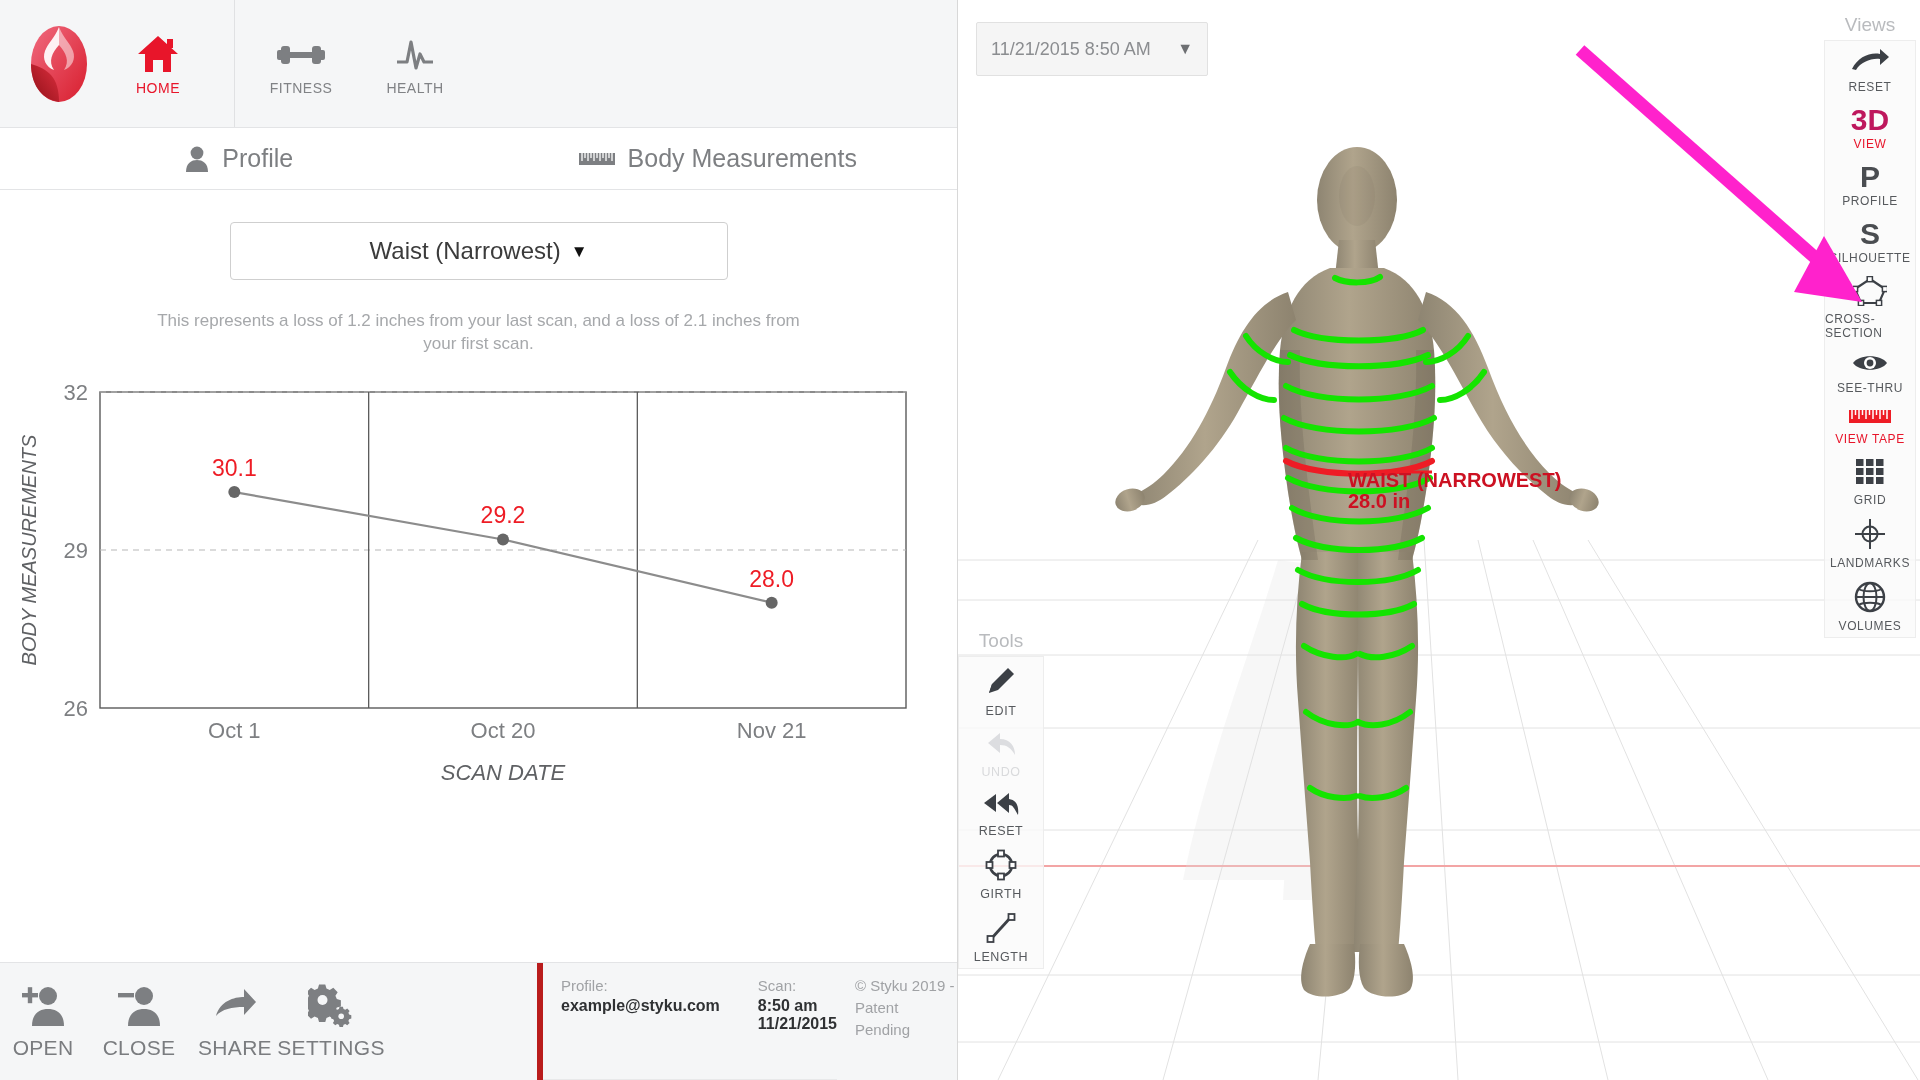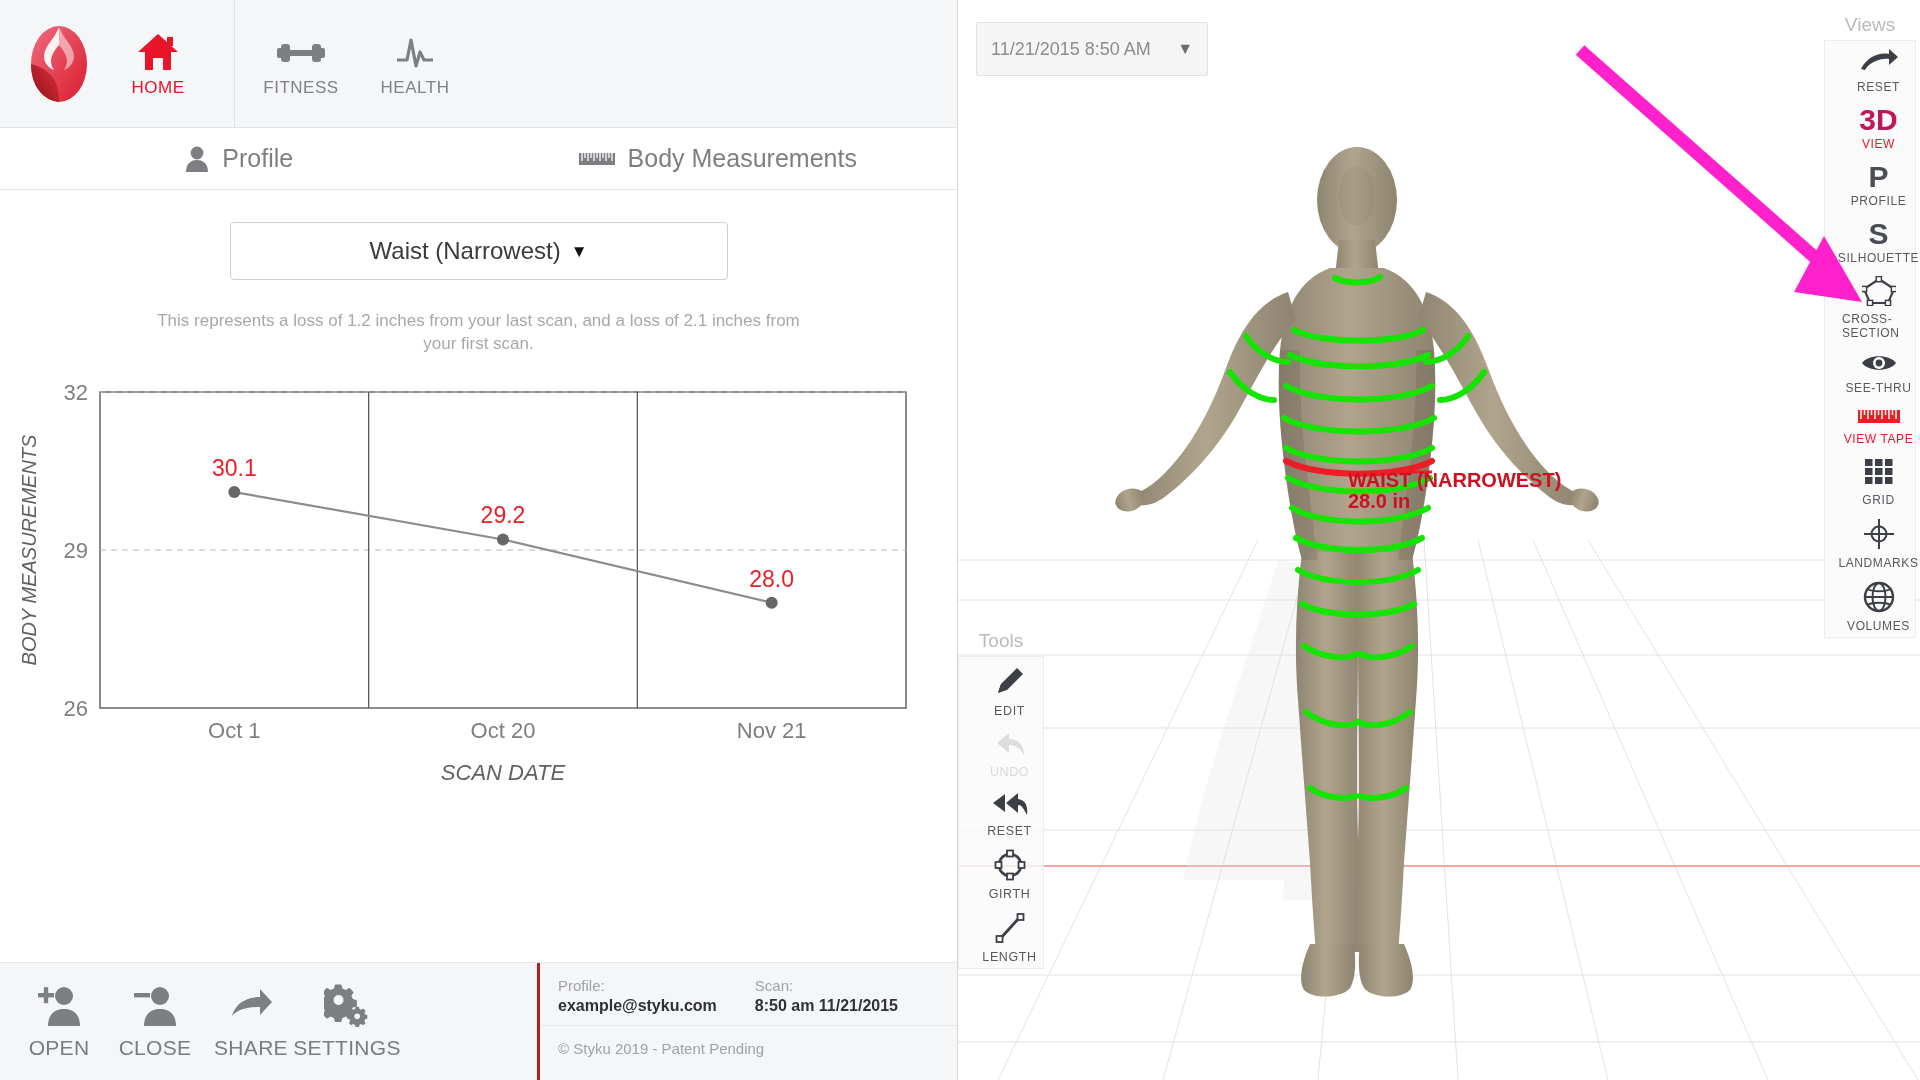--- a/index.html
+++ b/index.html
@@ -31,21 +31,21 @@
     border-right: 1px solid #e0e1e3;
     padding-left: 28px; gap: 26px;
   }
   .logo { width: 62px; height: 78px; flex: 0 0 auto; }
   .nav-item {
     display: flex; flex-direction: column;
     align-items: center; justify-content: center;
     min-width: 84px; gap: 6px; cursor: pointer;
   }
   .nav-item .nav-label {
-    font-size: 17px; letter-spacing: .5px; color: #808285;
+    font-size: 14px; letter-spacing: .5px; color: #808285;
   }
   .nav-item.active .nav-label { color: #e8152a; }
   .nav-rest { display: flex; align-items: center; padding-left: 24px; gap: 30px; }
   .nav-ico { height: 42px; display: flex; align-items: flex-end; }
 
   
   .tabs {
     height: 62px; display: flex; align-items: stretch;
     border-bottom: 1px solid #e3e4e6; background: #fff;
     flex: 0 0 auto;
@@ -78,30 +78,30 @@
 
   
   .chart-wrap { position: relative; margin-top: 18px; height: 420px; }
   .chart-svg { display: block; }
 
   
   .bottom-bar {
     height: 118px; background: #f5f6f7; border-top: 1px solid #e3e4e6;
     display: flex; align-items: stretch; flex: 0 0 auto;
   }
-  .tool-btns { display: flex; align-items: center; padding-left: 16px; gap: 10px; }
+  .tool-btns { display: flex; align-items: center; gap: 10px; }
   .tool-btn {
     width: 86px; display: flex; flex-direction: column; align-items: center;
     gap: 4px; cursor: pointer; color: #7a7c7f;
   }
   .tool-btn .tb-label { font-size: 21px; letter-spacing: .3px; }
   .info-block {
     margin-left: auto; width: 420px;
-    border-left: 3px solid #b91c1c;
-    display: flex; flex-direction: column;
+    border-left: 6px solid #b91c1c;
+    display: flex; flex-direction: row;
   }
   .info-top { display: flex; padding: 14px 0 10px 18px; gap: 38px;
     border-bottom: 1px solid #e8e9ea; }
   .info-col-k { font-size: 15px; color: #a0a2a5; }
   .info-col-v { font-size: 16px; color: #2f3133; font-weight: bold; margin-top: 3px; }
   .info-bot { padding: 12px 0 0 18px; }
   .info-bot div { font-size: 15px; color: #a0a2a5; line-height: 1.45; }
 
   
   .viewer {
@@ -116,21 +116,21 @@
     padding: 0 14px; font-size: 18px; color: #8b8d90; cursor: pointer;
   }
   .date-select .caret2 { font-size: 16px; color: #6d6f72; }
 
   
   .tools-panel { position: absolute; left: 0px; top: 630px; width: 86px; }
   .panel-title {
     text-align: center; font-size: 19px; color: #b9bbbe;
     margin-bottom: 4px; font-family: "Liberation Sans", sans-serif;
   }
-  .panel-box { background: rgba(250,250,250,.80); border: 1px solid #ededed; padding-left: 17px; }
+  .panel-box { background: rgba(250,250,250,.80); border: 1px solid #ededed; }
   .panel-item {
     display: flex; flex-direction: column; align-items: center;
     padding: 7px 0 4px; gap: 2px; cursor: pointer;
   }
   .panel-item .pi-label {
     font-size: 12.5px; letter-spacing: .6px; color: #56595d;
   }
   .panel-item.disabled .pi-label { color: #d9dadc; }
 
   

